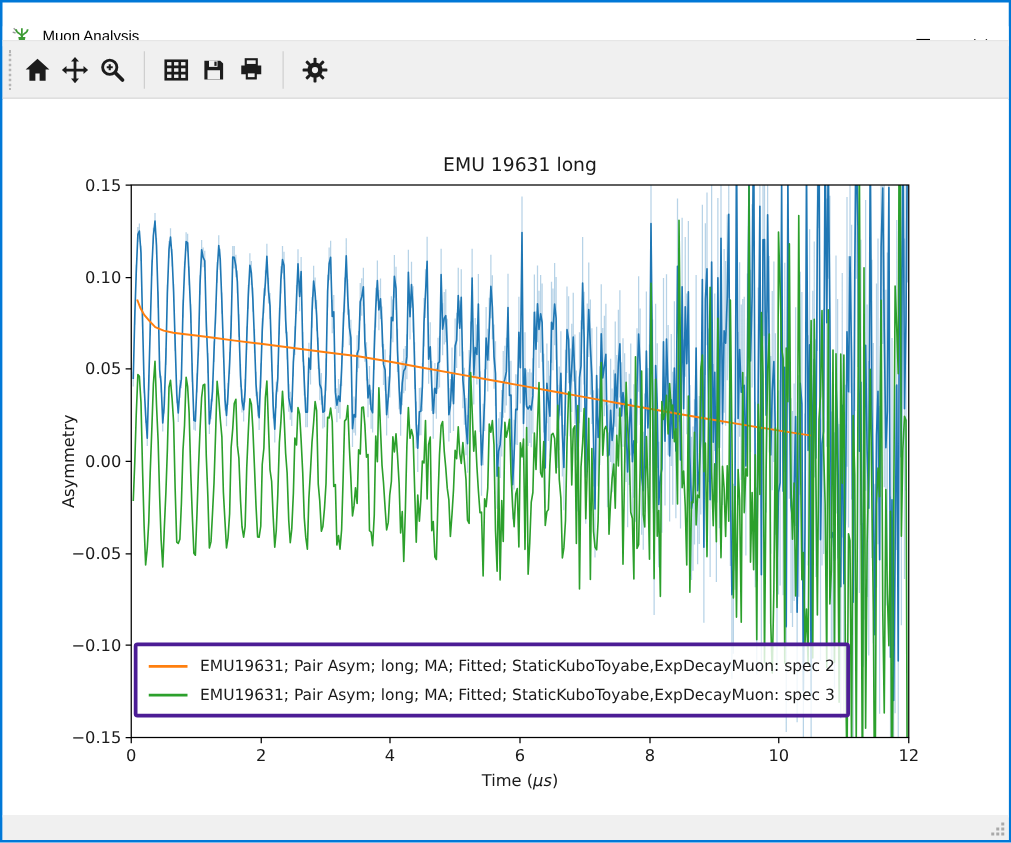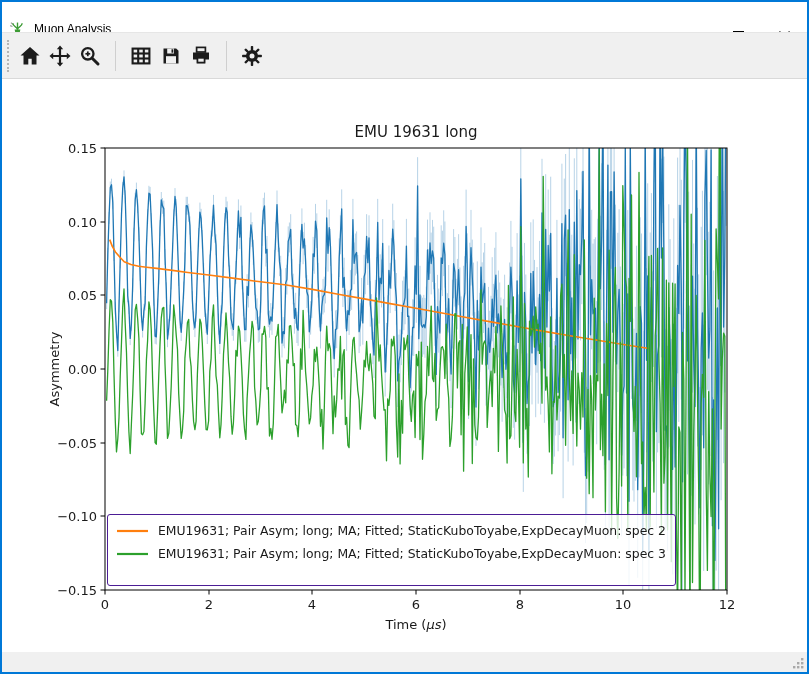--- a/index.html
+++ b/index.html
@@ -41,22 +41,22 @@
     position:absolute; top:78px; left:0; right:0; height:574px; background:#ffffff;
   }
   #plot-svg text{ font-family:"DejaVu Sans",sans-serif; fill:#1a1a1a; }
   #plot-svg .ticklabel{ font-size:13px; }
   #plot-svg .chart-title{ font-size:15px; }
   #plot-svg .axis-label{ font-size:13px; }
 
   
   .legend{
     position:absolute; left:105px; top:434px;
-    background:rgba(255,255,255,0.8); border:1px solid #4c1d95; border-radius:3px;
-    padding:4px 9px 20px 8px; white-space:nowrap;
+    background:rgba(255,255,255,0.8); border:3px solid #4c1d95; border-radius:3px;
+    padding:4px 9px 4px 8px; white-space:nowrap;
   }
   .legend-row{ display:flex; align-items:center; height:23px; }
   .legend-handle{ width:33px; height:14px; margin-right:9px; flex:0 0 auto; }
   .legend-label{ font-family:"DejaVu Sans",sans-serif; font-size:12.4px; color:#1a1a1a; }
 
   
   .statusbar{
     position:absolute; left:0; right:0; bottom:0; height:20px; background:#f0f0f0;
   }
   .resize-grip{ position:absolute; right:3px; bottom:3px; }

